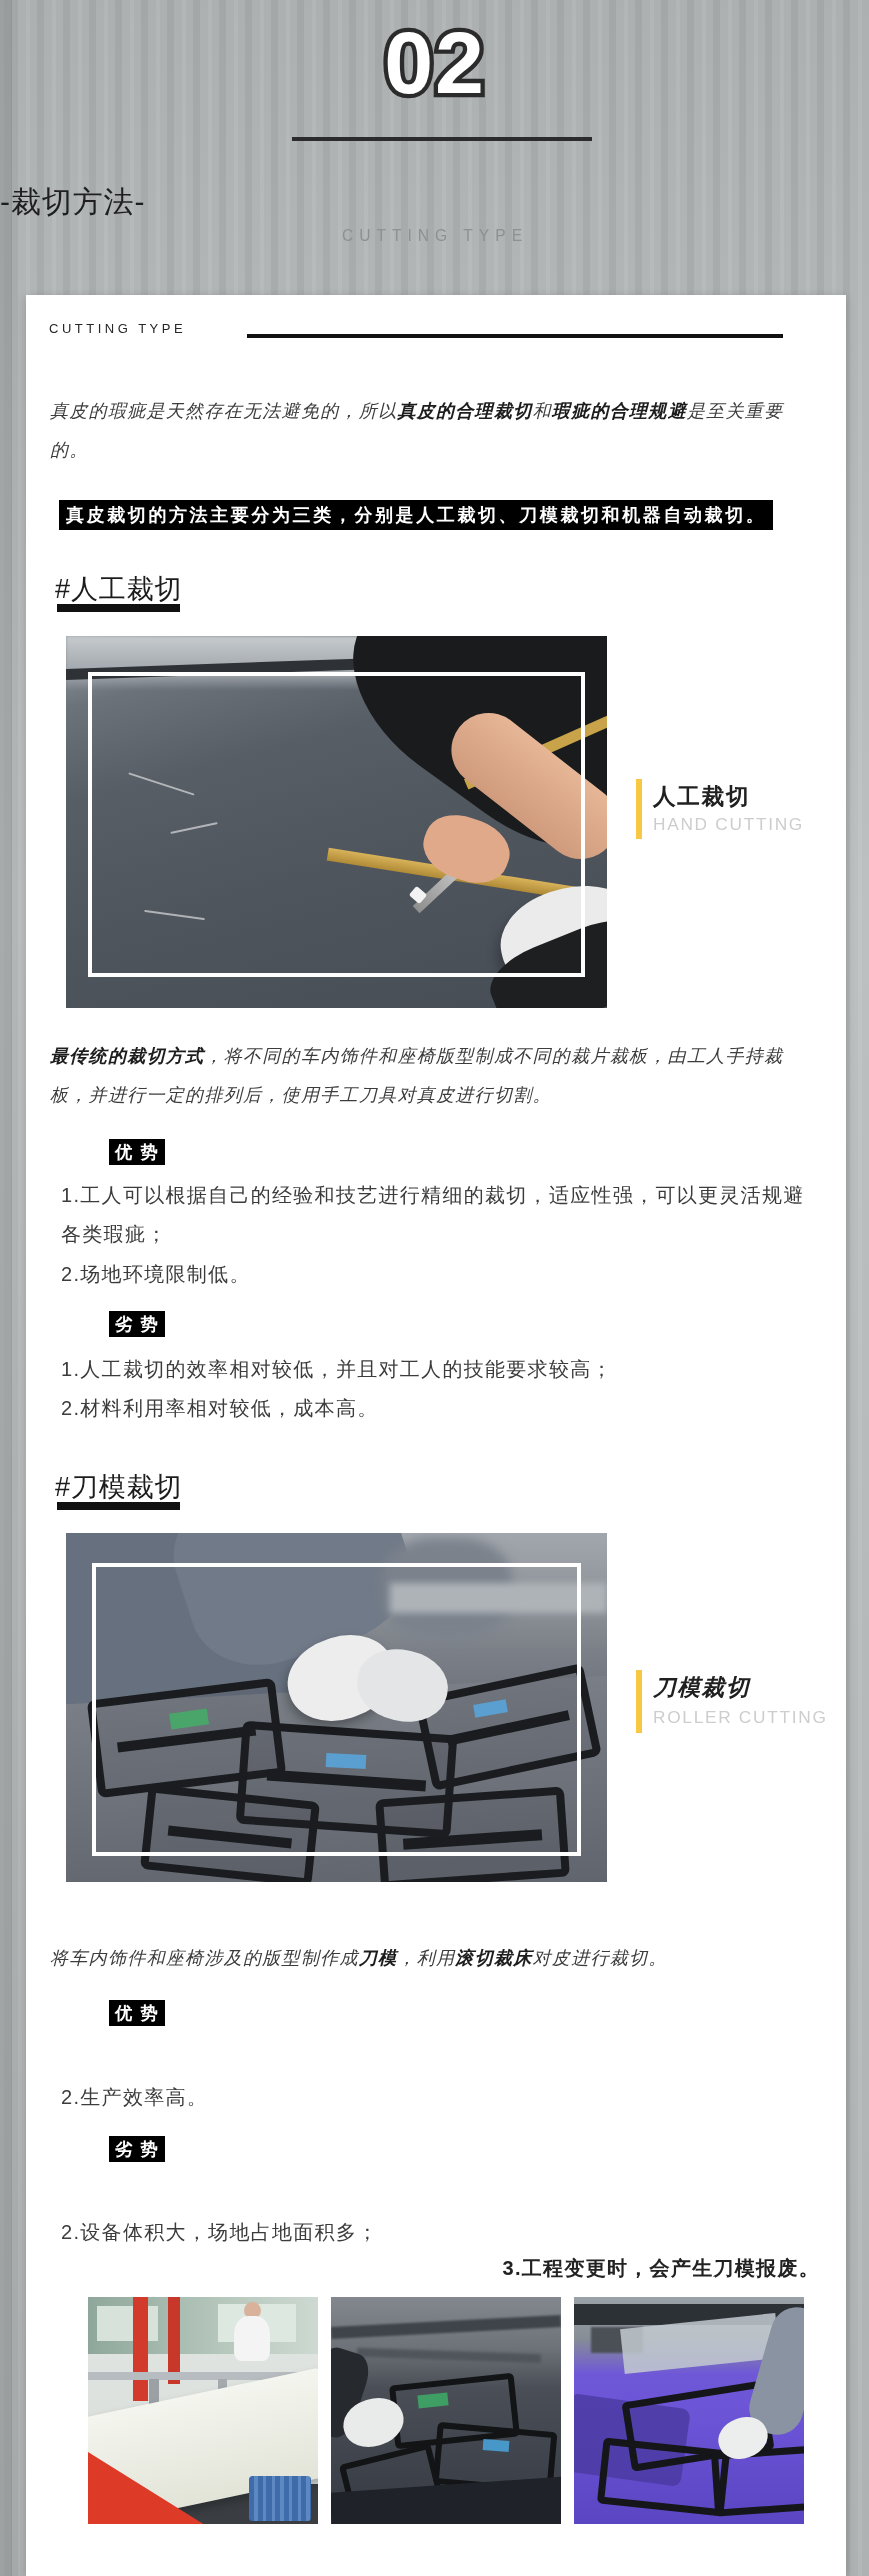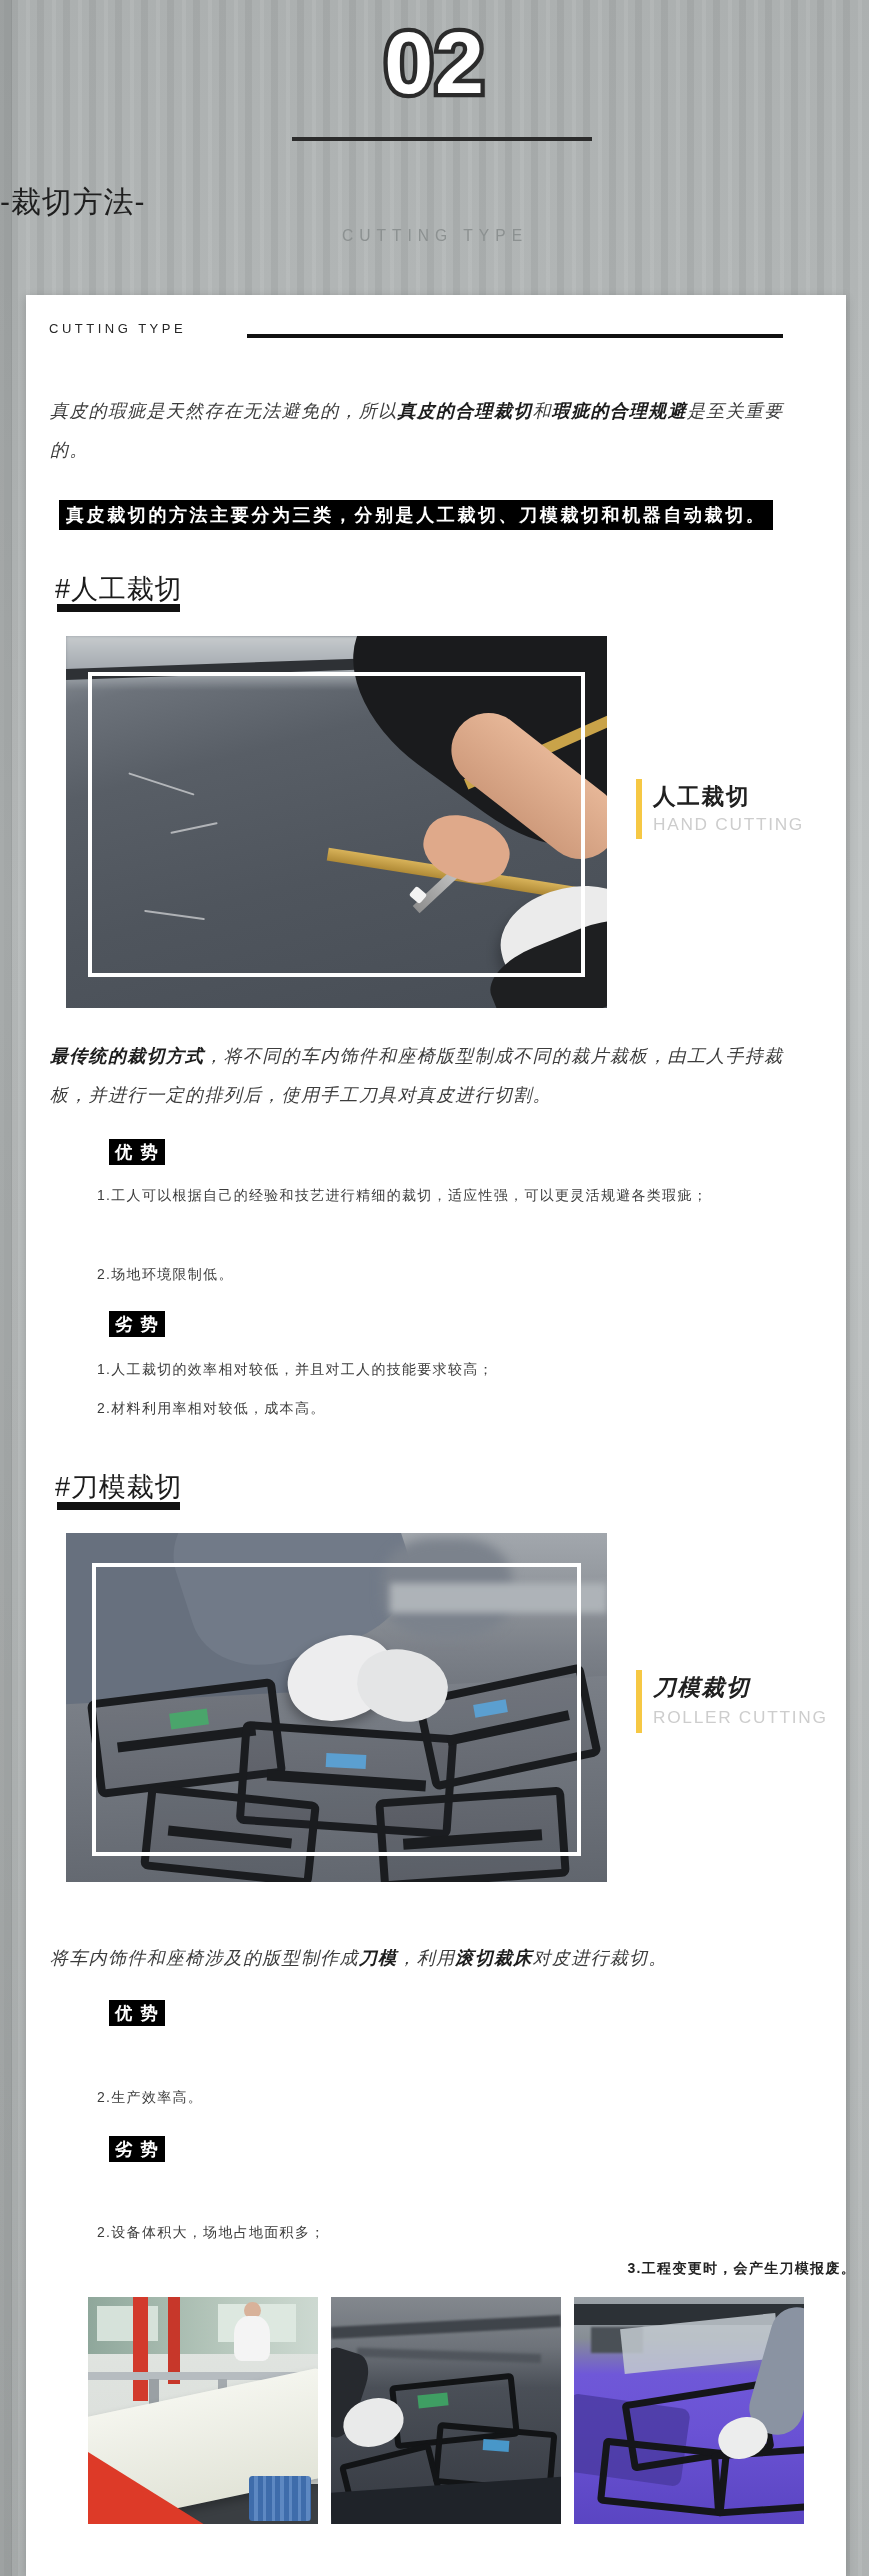--- a/index.html
+++ b/index.html
@@ -27,21 +27,21 @@
   .body-text{position:absolute;left:50px;width:759px;font-size:18px;line-height:39px;
              letter-spacing:1.3px;color:#3c3c3c;font-style:italic;}
   .body-text b{color:#1d1d1d;}
   .hl-wrap{position:absolute;left:59px;top:500px;}
   .hl{display:inline-block;background:#000;color:#fff;font-weight:bold;font-size:18px;
       letter-spacing:2.6px;padding:3.5px 7px;line-height:1.25;}
   .sec-head{position:absolute;left:55px;font-size:27px;color:#1c1c1c;letter-spacing:0.9px;}
   .sec-rule{position:absolute;left:57px;width:123px;height:7.8px;background:#111;}
   .badge{position:absolute;left:61px;background:#000;color:#fff;font-weight:bold;font-size:17.3px;
          letter-spacing:1.7px;padding:2.6px 6px;line-height:1.2;margin-left:48px;}
-  .li{position:absolute;left:61px;width:759px;font-size:14px;line-height:39px;letter-spacing:1.3px;color:#3c3c3c;margin-left:36px;}
+  .li{position:absolute;left:61px;width:759px;font-size:20px;line-height:39px;letter-spacing:1.3px;color:#3c3c3c;}
   .li.bold{font-weight:bold;color:#222;}
   
   .cap-bar{position:absolute;width:6px;background:#f6c844;}
   .cap-title{position:absolute;font-size:22.6px;font-weight:bold;color:#202020;letter-spacing:1.7px;}
   .cap-sub{position:absolute;font-size:17.3px;color:#cdcdcd;letter-spacing:1.7px;}
   
   .photo{position:absolute;overflow:hidden;}
   .photo *{position:absolute;}
   .frame{border:4.3px solid #fff;background:transparent;}
   

